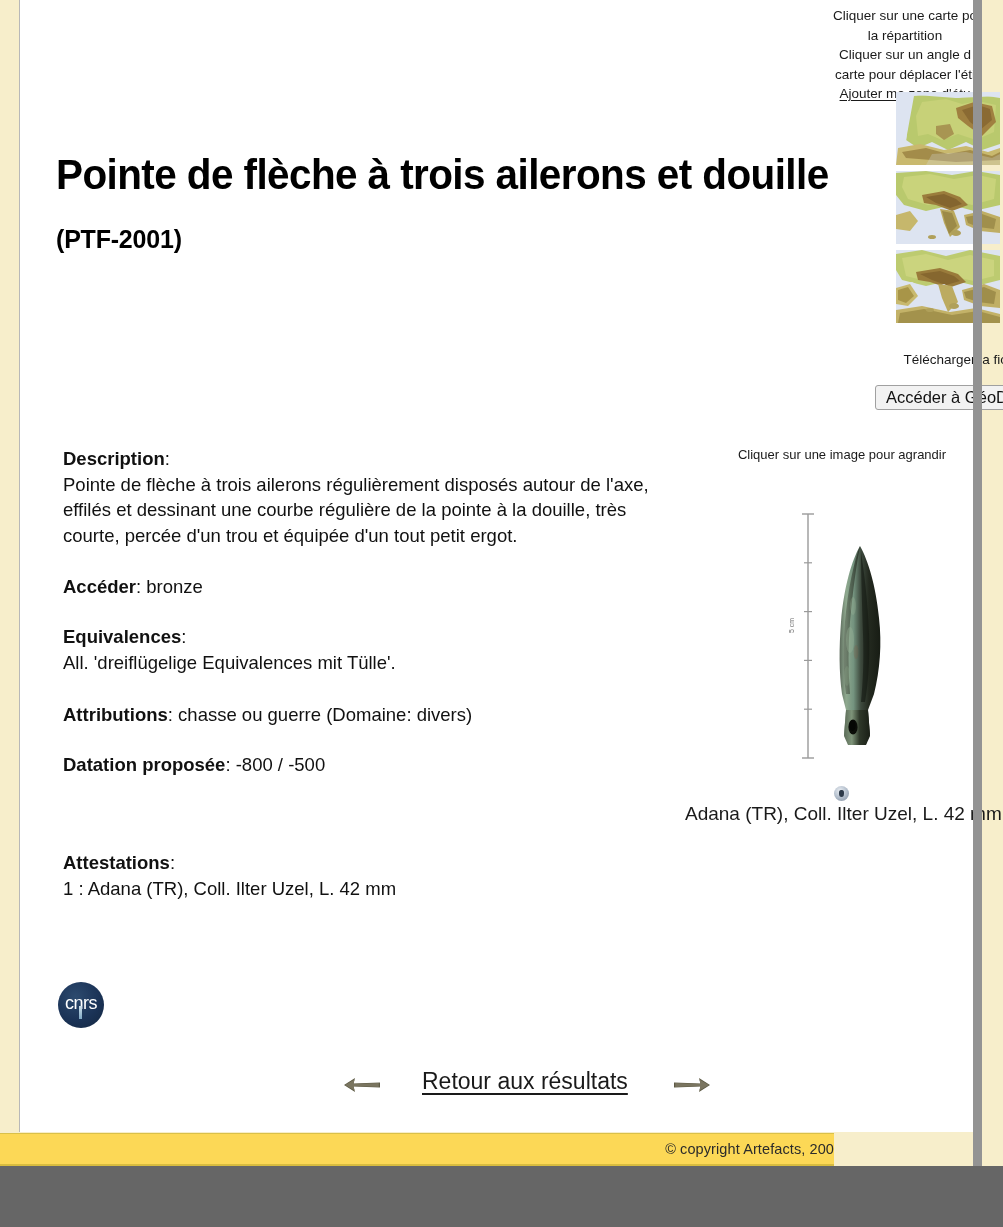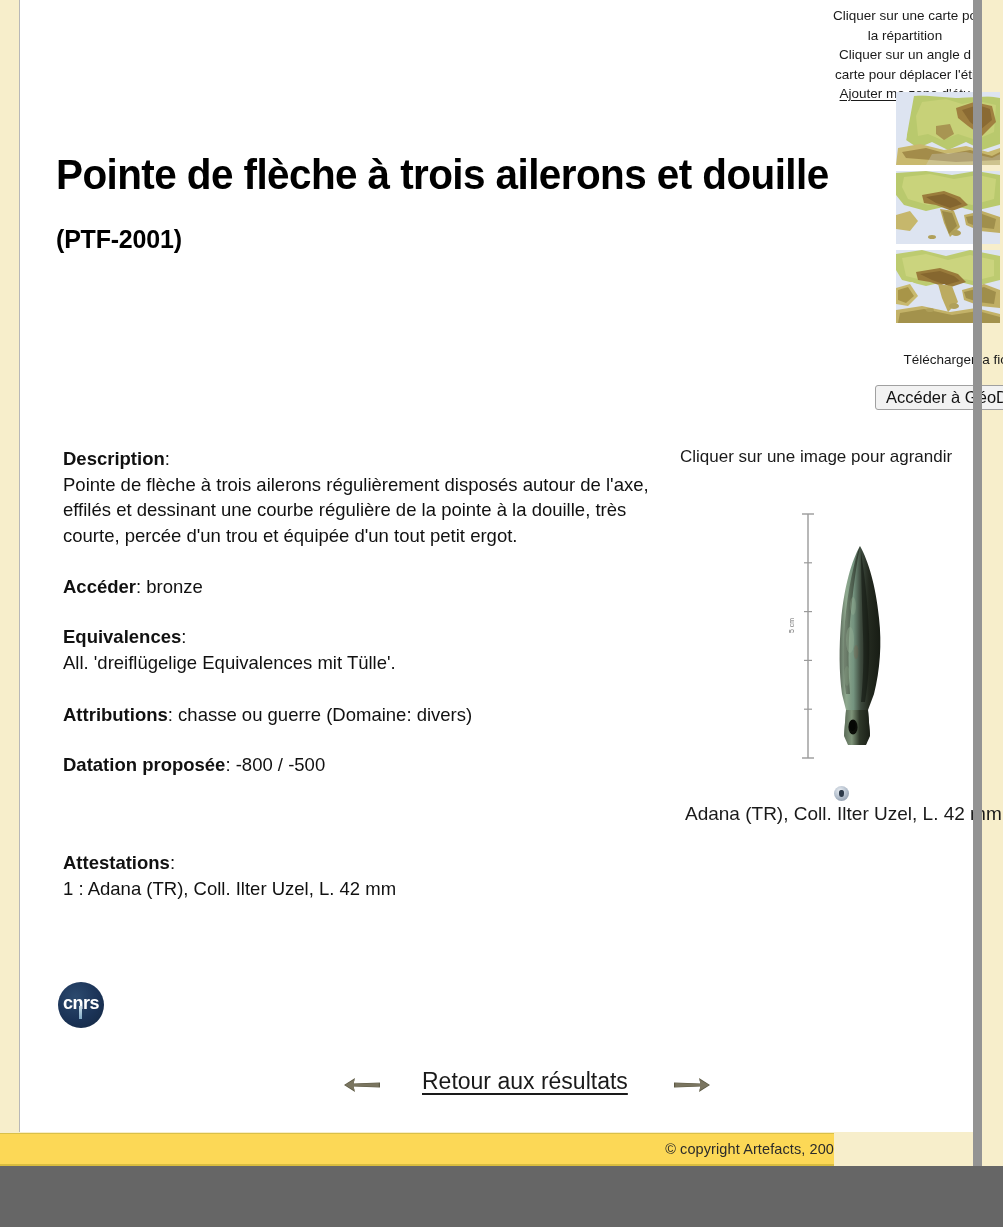--- a/index.html
+++ b/index.html
@@ -122,21 +122,21 @@
     width: 46px; height: 46px;
     border-radius: 50%;
     background: radial-gradient(circle at 38% 32%, #2c4a6e 0%, #1b3357 55%, #13263f 100%);
     overflow: hidden;
   }
   .cnrs-word {
     position: absolute;
     left: 0; right: 0; top: 12px;
     text-align: center;
     font-size: 18px;
-    font-weight: bold;
+    font-weight: normal;
     color: #ffffff;
     letter-spacing: -0.5px;
     line-height: 18px;
   }
   .cnrs-tail {
     position: absolute;
     left: 21px; top: 24px;
     width: 3px; height: 13px;
     background: linear-gradient(#cfe0ea, #7fa8c4);
   }
@@ -216,21 +216,22 @@
     box-sizing: border-box;
     white-space: nowrap;
     cursor: pointer;
     overflow: hidden;
   }
 
   .img-help {
     position: absolute;
     left: 660px; top: 447px;
     width: 324px;
-    font-size: 17px;
+    text-align: center;
+    font-size: 13px;
     color: #1a1a1a;
   }
 
   
   .artifact-wrap {
     position: absolute;
     left: 770px; top: 512px;
     width: 125px; height: 248px;
     cursor: pointer;
   }

